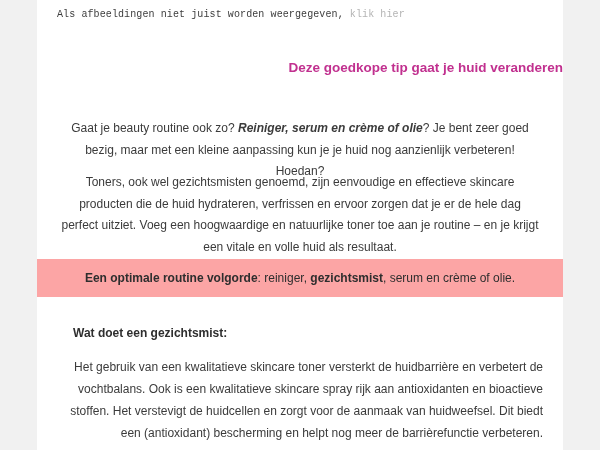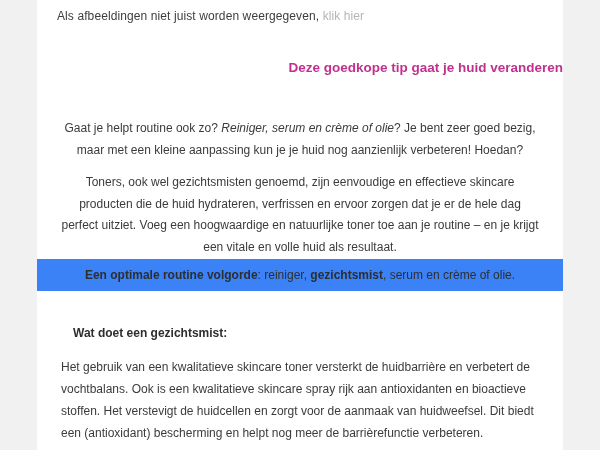--- a/index.html
+++ b/index.html
@@ -20,24 +20,25 @@
     top: 0;
     width: 526px;
     height: 450px;
     background: #ffffff;
   }
   .notice-bar {
     position: absolute;
     top: 9px;
     left: 20px;
     right: 20px;
-    font-size: 12px;
+    font-size: 10px;
     letter-spacing: 0.1px;
     color: #3d3d3d;
     white-space: nowrap;
+    font-family: Liberation Mono, monospace;
   }
   .notice-link {
     color: #b4b4b4;
     text-decoration: none;
     cursor: pointer;
   }
   .email-title {
     position: absolute;
     top: 60px;
     left: 0;
@@ -54,30 +55,30 @@
     width: 478px;
     margin: 0;
     font-size: 12px;
     line-height: 21.5px;
     color: #3b3b3b;
     text-align: center;
   }
   .para-intro { top: 118px; }
   .para-body  { top: 172px; text-align: center; }
   .em-bold-italic {
-    font-weight: normal;
+    font-weight: bold;
     font-style: italic;
   }
   .highlight-box {
     position: absolute;
     top: 259px;
     left: 0;
     width: 526px;
-    height: 32px;
-    background: #3b82f6;
+    height: 38px;
+    background: #fca5a5;
     display: flex;
     align-items: center;
     justify-content: center;
     font-size: 12px;
     color: #2e2e2e;
   }
   .bold { font-weight: bold; }
   .section-block {
     position: absolute;
     top: 310px;
@@ -91,20 +92,21 @@
   .section-heading {
     display: block;
     font-weight: bold;
     margin: 12px;
     font-size: 12px;
     line-height: 22px;
     color: #2e2e2e;
   }
   .section-text {
     margin: 0;
+    text-align: right;
   }
   .side-gutter {
     position: absolute;
     top: 0;
     width: 37px;
     height: 450px;
     background: #f1f1f1;
   }
   .side-gutter.left  { left: 0; }
   .side-gutter.right { right: 0; }
@@ -117,21 +119,21 @@
 
 <div class="email-canvas">
 
   <div class="notice-bar">
     <span>Als afbeeldingen niet juist worden weergegeven,</span>
     <a class="notice-link">klik hier</a>
   </div>
 
   <h1 class="email-title">Deze goedkope tip gaat je huid veranderen</h1>
 
-  <p class="para para-intro"><span>Gaat je helpt routine ook zo? </span><span class="em-bold-italic">Reiniger, serum en crème of olie</span><span>? Je bent zeer goed bezig, maar met een kleine aanpassing kun je je huid nog aanzienlijk verbeteren! Hoedan?</span></p>
+  <p class="para para-intro"><span>Gaat je beauty routine ook zo? </span><span class="em-bold-italic">Reiniger, serum en crème of olie</span><span>? Je bent zeer goed bezig, maar met een kleine aanpassing kun je je huid nog aanzienlijk verbeteren! Hoedan?</span></p>
 
   <p class="para para-body">Toners, ook wel gezichtsmisten genoemd, zijn eenvoudige en effectieve skincare producten die de huid hydrateren, verfrissen en ervoor zorgen dat je er de hele dag perfect uitziet. Voeg een hoogwaardige en natuurlijke toner toe aan je routine – en je krijgt een vitale en volle huid als resultaat.</p>
 
   <div class="highlight-box">
     <span><span class="bold">Een optimale routine volgorde</span><span>: reiniger, </span><span class="bold">gezichtsmist</span><span>, serum en crème of olie.</span></span>
   </div>
 
   <div class="section-block">
     <span class="section-heading">Wat doet een gezichtsmist:</span>
     <p class="section-text">Het gebruik van een kwalitatieve skincare toner versterkt de huidbarrière en verbetert de vochtbalans. Ook is een kwalitatieve skincare spray rijk aan antioxidanten en bioactieve stoffen. Het verstevigt de huidcellen en zorgt voor de aanmaak van huidweefsel. Dit biedt een (antioxidant) bescherming en helpt nog meer de barrièrefunctie verbeteren.</p>

